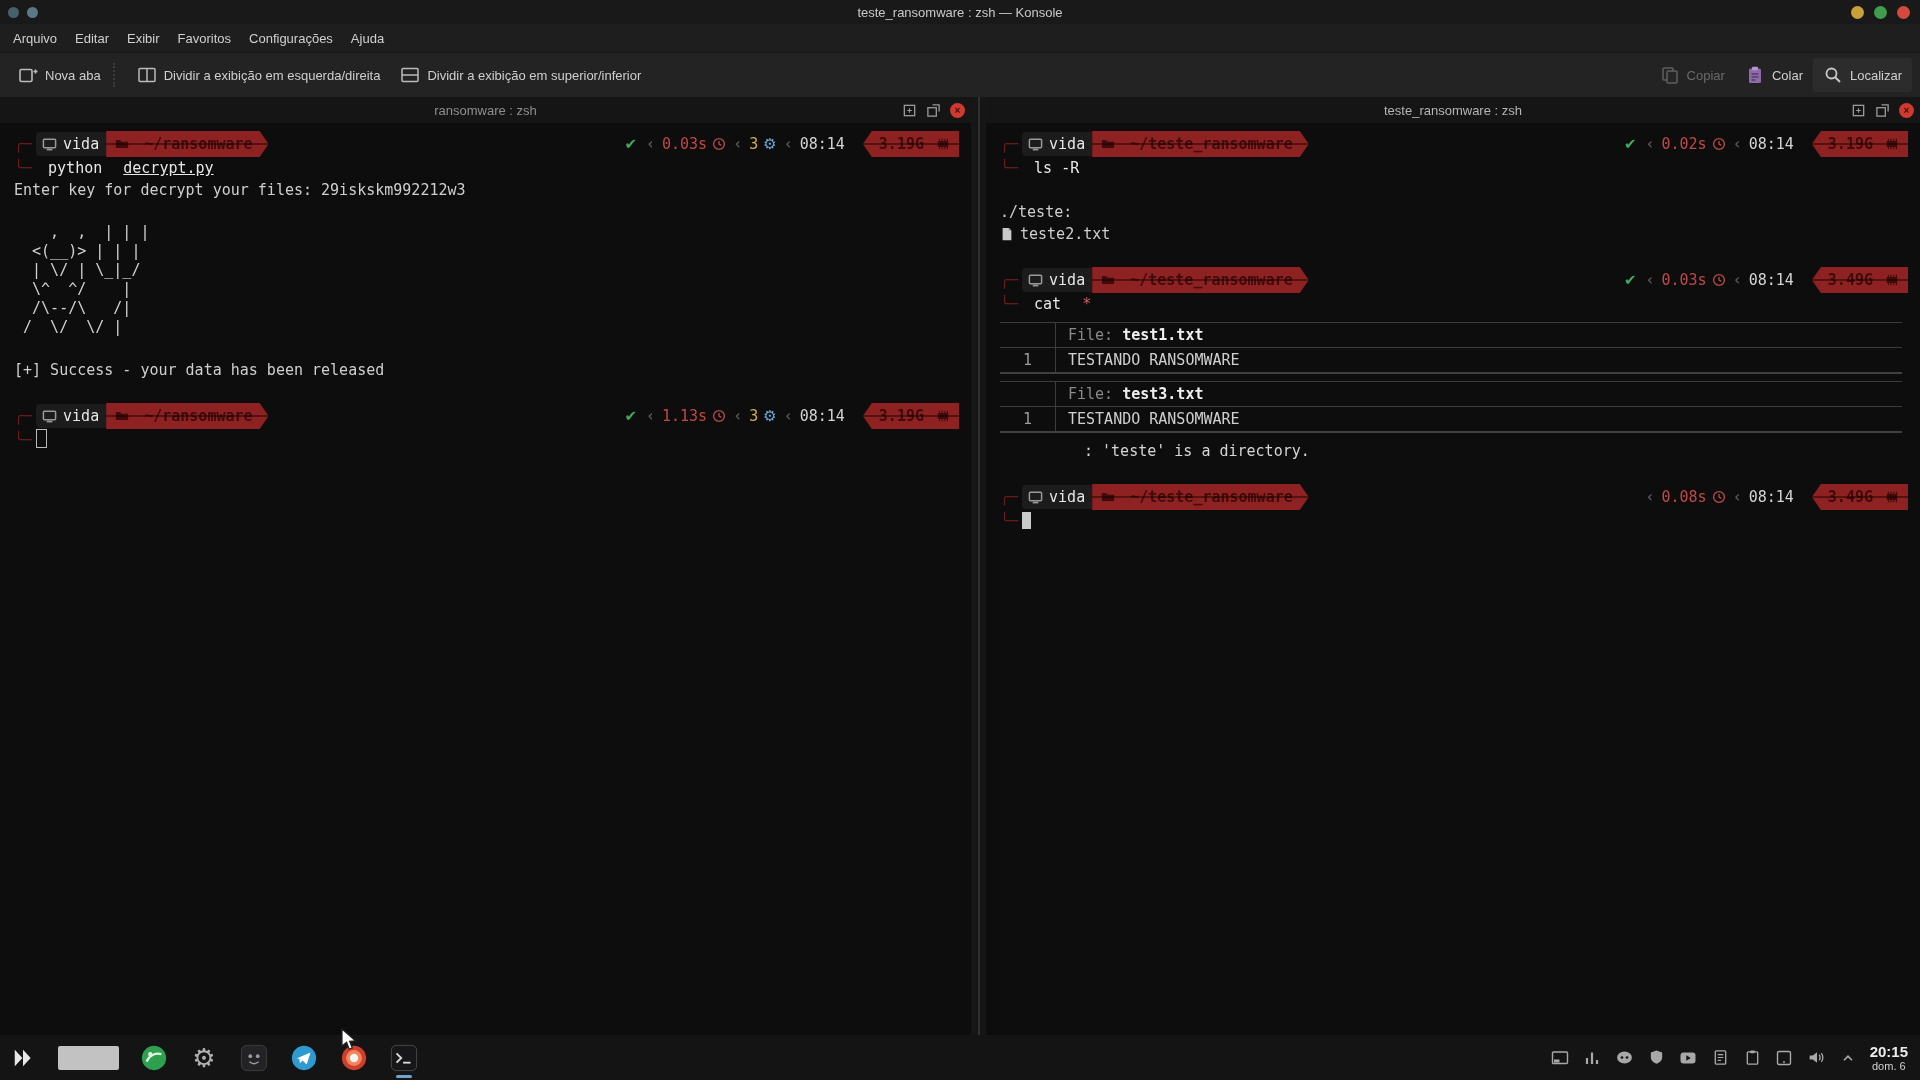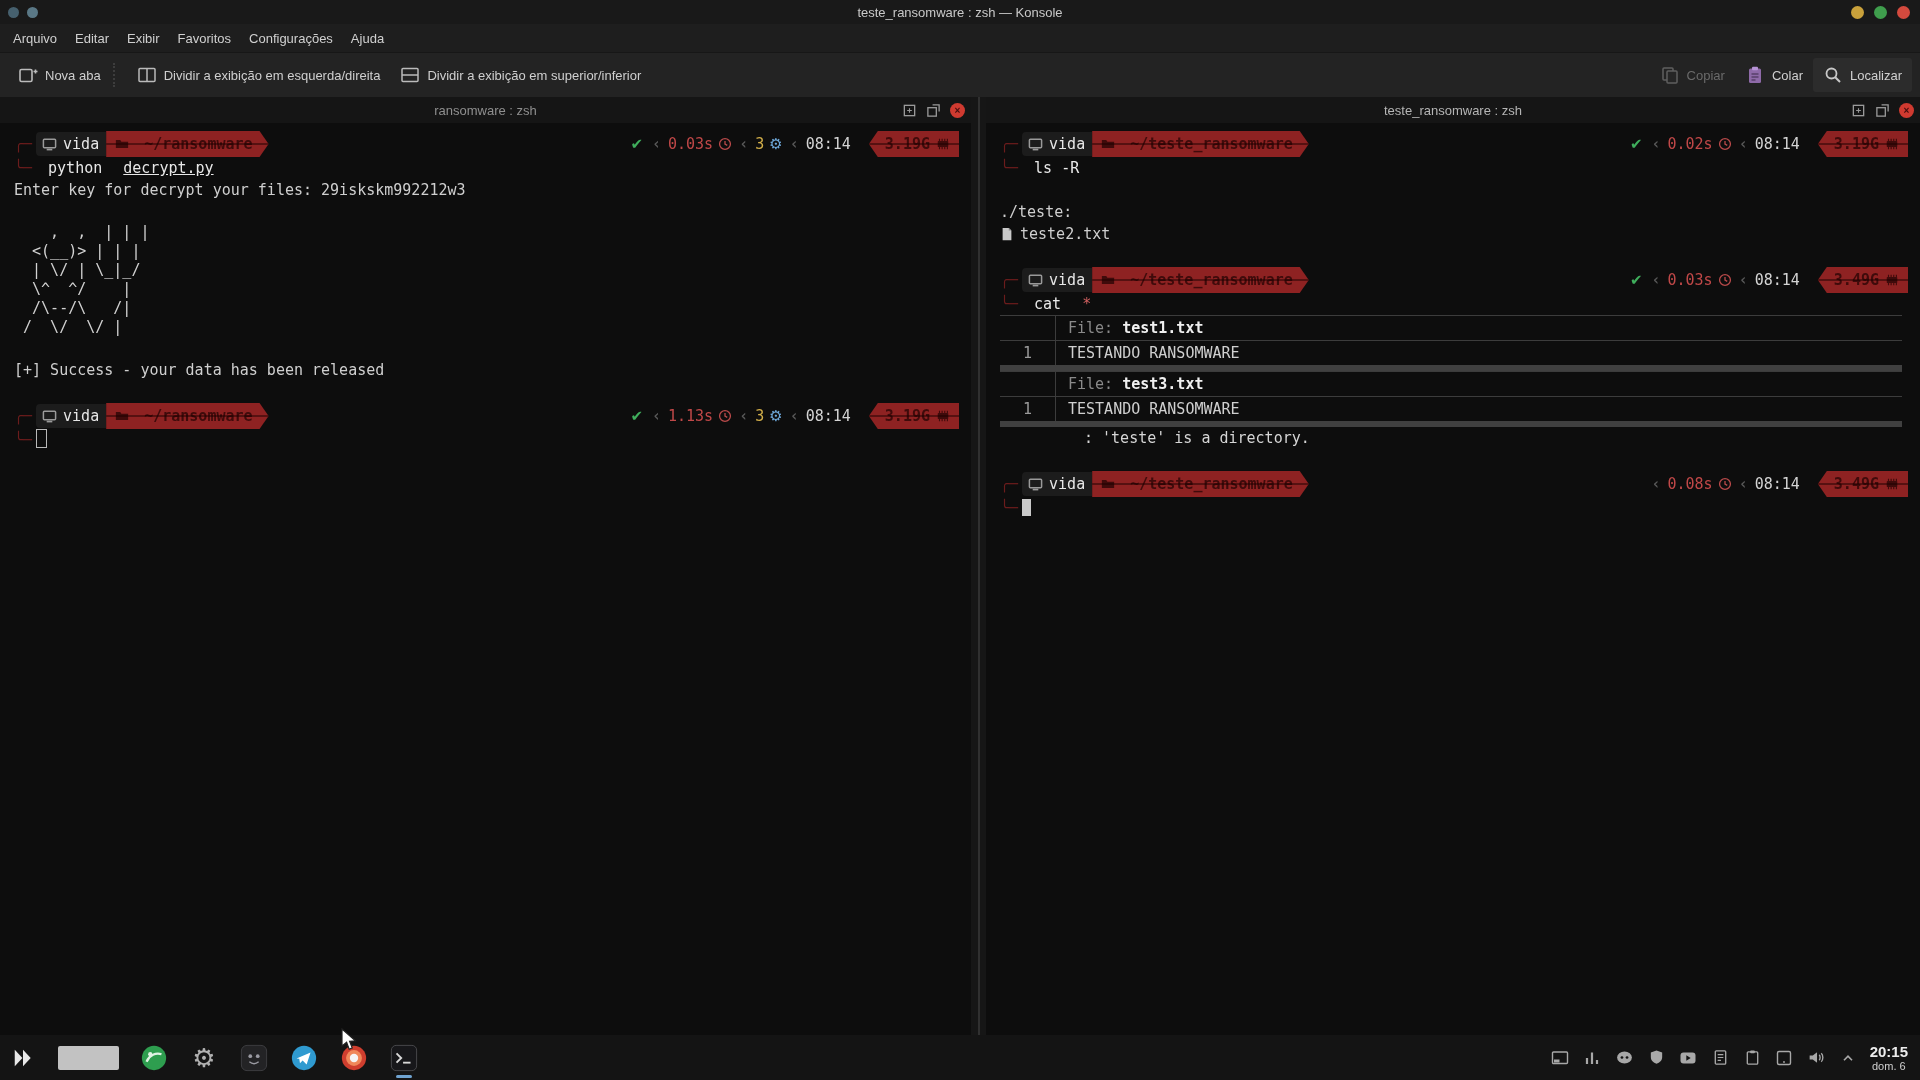--- a/index.html
+++ b/index.html
@@ -53,36 +53,36 @@
   .uname{color:#e6e6e6;font-weight:normal;}
   .path-seg{background:#8e2222;color:#3f0b0b;font-weight:bold;padding:2px 16px 2px 9px;gap:15px;position:relative;clip-path:polygon(0 0,calc(100% - 9px) 0,100% 50%,calc(100% - 9px) 100%,0 100%);}
   .path-seg::after,.ram-seg::after{content:"";position:absolute;left:0;right:0;top:50%;height:2px;margin-top:-1px;background:rgba(30,0,0,.5);}
   .spacer{flex:1;}
   .rcheck{color:#3fae5c;font-family:"DejaVu Sans",sans-serif;margin-right:2px;}
   .rsep{color:#585858;font-weight:bold;margin:0 7px;}
   .rdur{color:#c04848;margin-right:5px;}
   .rjobs{color:#d4b04a;margin-right:5px;}
   .rgear{color:#6ea7d8;font-family:"DejaVu Sans",sans-serif;}
   .rtime{color:#d4d4d4;}
-  .ram-seg{background:#8e2222;color:#3f0b0b;font-weight:bold;padding:2px 9px 2px 16px;gap:6px;margin-left:18px;position:relative;clip-path:polygon(9px 0,100% 0,100% 100%,9px 100%,0 50%);}
+  .ram-seg{background:#8e2222;color:#3f0b0b;font-weight:bold;padding:2px 9px 2px 16px;gap:12px;margin-left:18px;position:relative;clip-path:polygon(9px 0,100% 0,100% 100%,9px 100%,0 50%);}
   .cmd{color:#e8e8e8;font-weight:normal;margin-left:12px;}
   .ulink{text-decoration:underline;}
   .glob{color:#cf5f5f;}
   .cursor{display:inline-block;width:9px;height:17px;vertical-align:-3px;}
   .cursor.hollow{border:1px solid #b9b9b9;}
   .cursor.solid{background:#c9c9c9;}
 
   
   .ls-row{display:flex;gap:30px;white-space:normal;}
   .ls-item{display:inline-flex;align-items:center;gap:6px;}
   .ls-item.dir span{color:#cc4b4b;font-weight:bold;}
   .file-line{display:flex;align-items:center;gap:6px;white-space:normal;}
 
   
-  .bat{border-top:1px solid #3c3c3c;border-bottom:6px solid #404040;margin:0 0;width:calc(100% - 6px);}
+  .bat{border-top:1px solid #3c3c3c;border-bottom:2px solid #404040;margin:7px 0;width:calc(100% - 6px);}
   .bat-row{display:flex;align-items:center;min-height:24px;}
   .bat-head{border-bottom:1px solid #3c3c3c;}
   .gut{width:55px;align-self:stretch;border-right:1px solid #3c3c3c;display:flex;align-items:center;justify-content:center;color:#9a9a9a;}
   .bd{padding-left:12px;}
   .flabel{color:#8a8a8a;}
   .fname{color:#f0f0f0;font-weight:bold;}
   .err{padding-left:84px;color:#d6d6d6;}
 
   
   .taskbar{position:absolute;left:0;right:0;bottom:0;height:45px;background:#141414;display:flex;align-items:center;}

